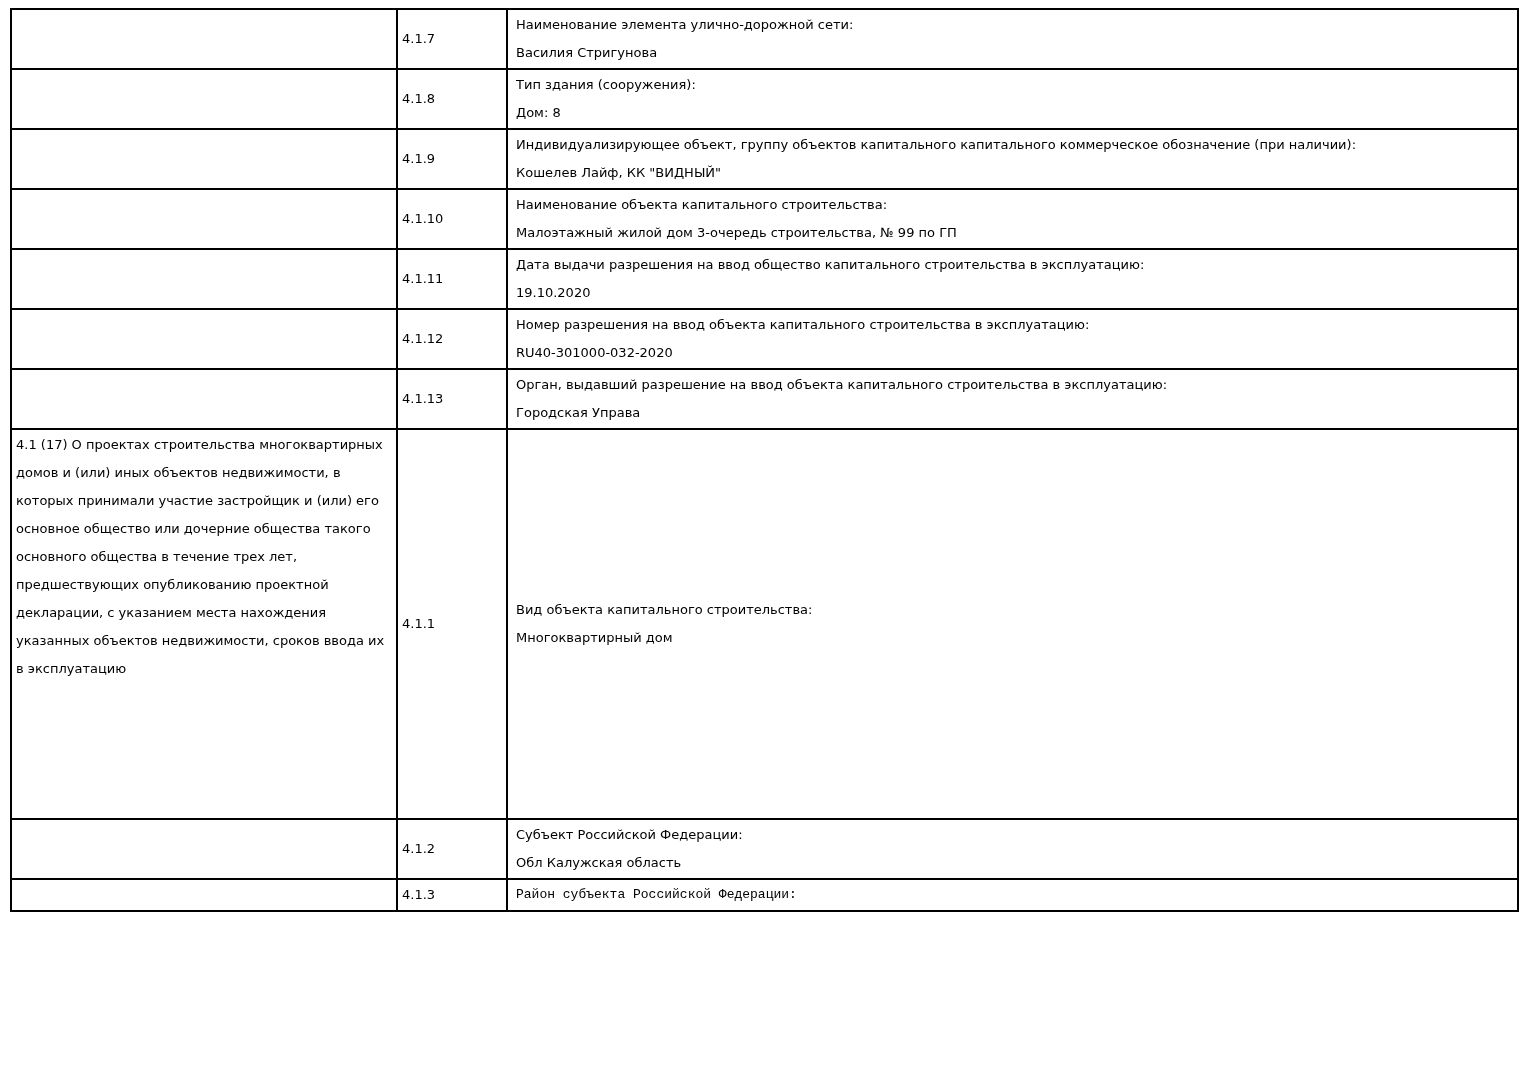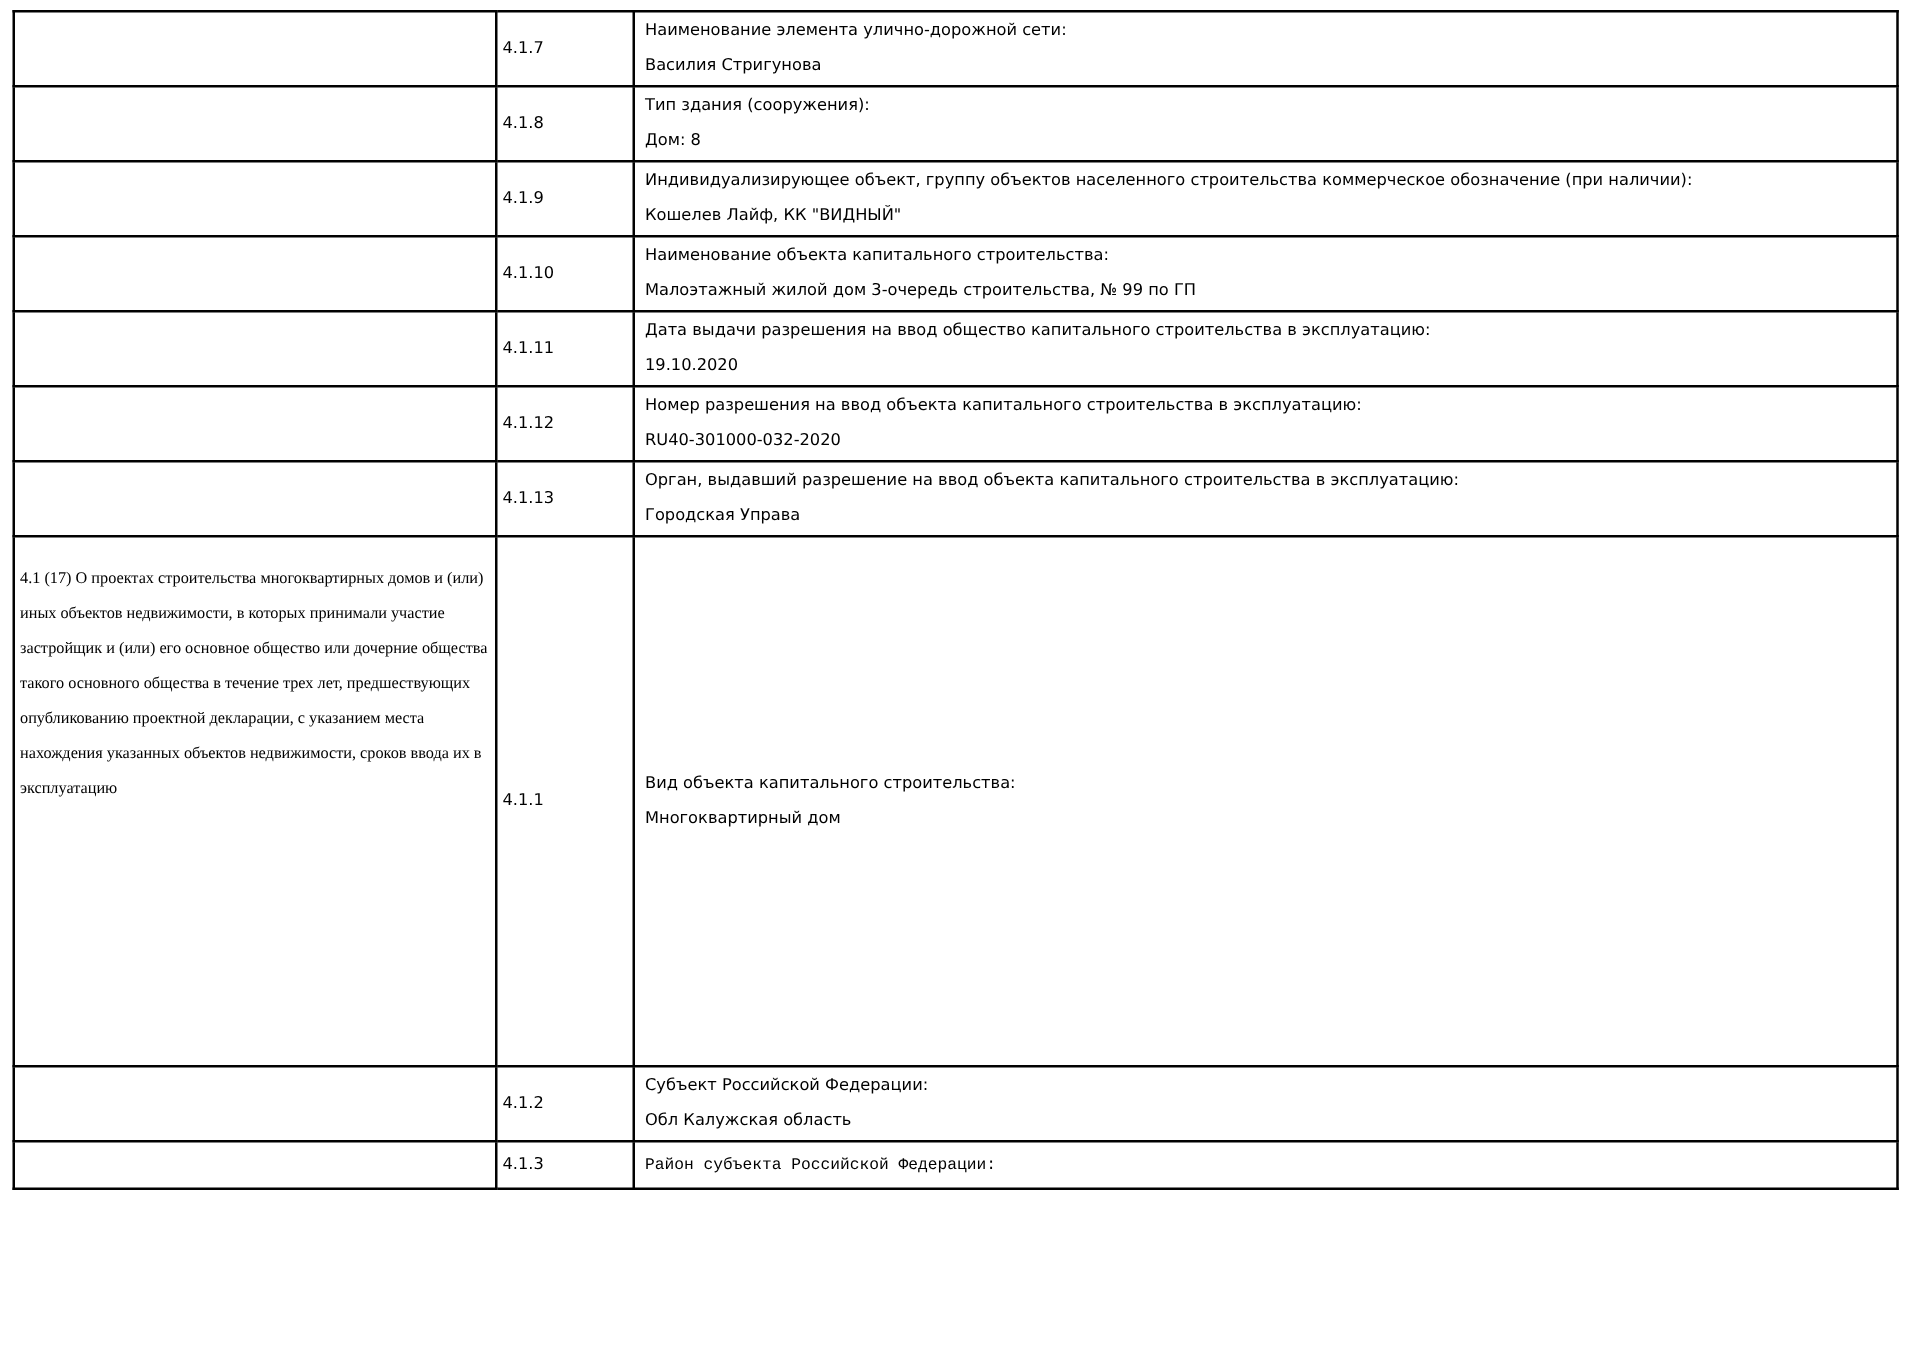--- a/index.html
+++ b/index.html
@@ -25,22 +25,21 @@
     line-height: 28px;
   }
   table.doc-table td {
     border: 2px solid #000000;
     overflow: hidden;
     word-wrap: break-word;
   }
   td.col-desc {
     width: 376px;
     vertical-align: top;
-    padding: 18px 4px;
-    font-family: Liberation Serif, serif;
+    padding: 1px 4px;
   }
   td.col-code {
     width: 100px;
     vertical-align: middle;
     padding: 1px 4px;
   }
   td.col-content {
     vertical-align: middle;
     padding: 1px 8px;
   }
@@ -75,21 +74,21 @@
         <td class="col-code">4.1.8</td>
         <td class="col-content">
           <div class="field-label">Тип здания (сооружения):</div>
           <div class="field-value">Дом: 8</div>
         </td>
       </tr>
       <tr class="table-row">
         <td class="col-desc"></td>
         <td class="col-code">4.1.9</td>
         <td class="col-content">
-          <div class="field-label">Индивидуализирующее объект, группу объектов населенного строительства коммерческое обозначение (при наличии):</div>
+          <div class="field-label">Индивидуализирующее объект, группу объектов капитального капитального коммерческое обозначение (при наличии):</div>
           <div class="field-value">Кошелев Лайф, КК "ВИДНЫЙ"</div>
         </td>
       </tr>
       <tr class="table-row">
         <td class="col-desc"></td>
         <td class="col-code">4.1.10</td>
         <td class="col-content">
           <div class="field-label">Наименование объекта капитального строительства:</div>
           <div class="field-value">Малоэтажный жилой дом 3-очередь строительства, № 99 по ГП</div>
         </td>

